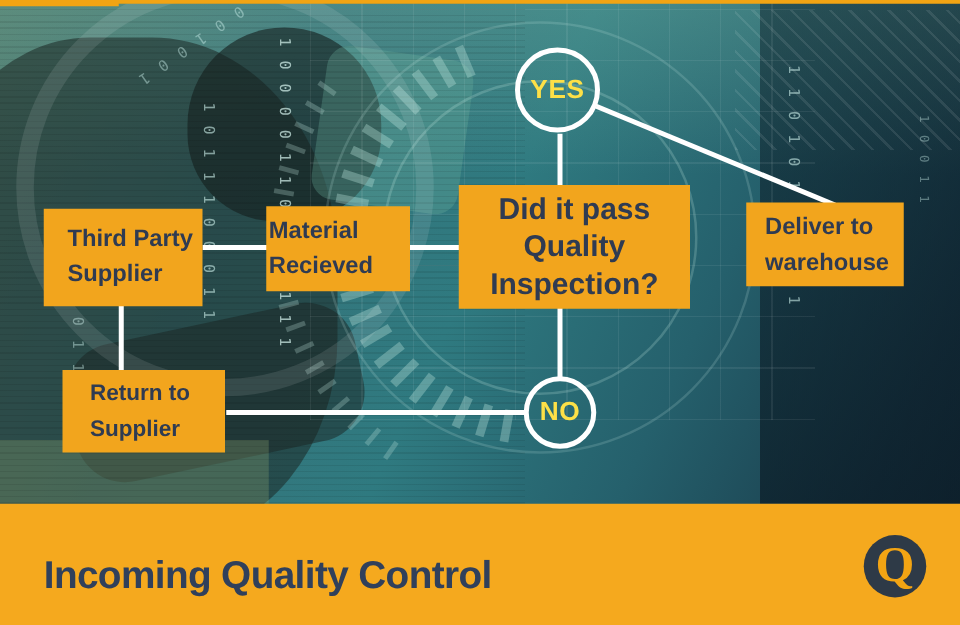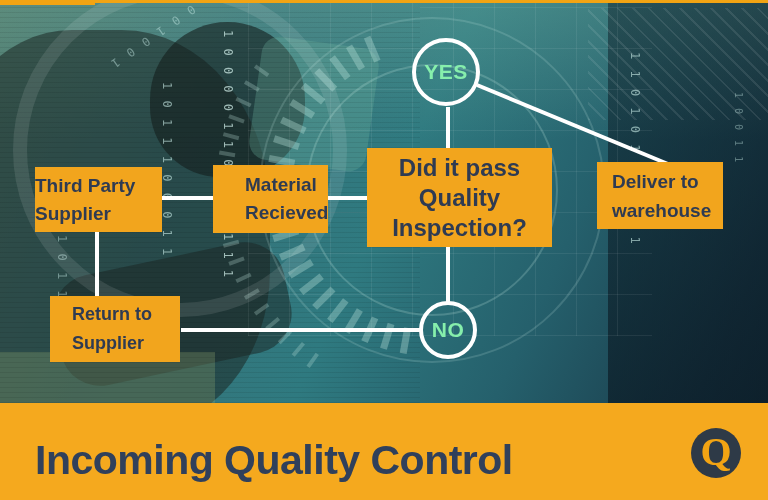--- a/index.html
+++ b/index.html
@@ -39,39 +39,39 @@
   .bin-d{left:55px;top:235px;color:rgba(205,240,235,.45);}
   .bin-e{left:733px;top:92px;font-size:10px;color:rgba(205,240,235,.40);}
   .bin-f{left:190px;top:2px;transform:rotate(55deg);transform-origin:left top;
          color:rgba(205,240,235,.45);}
 
   svg.layer{left:0;top:0;}
 
   
   .node{background:#F2A51D;color:#2F3B52;font-weight:bold;box-sizing:border-box;
         display:flex;flex-direction:column;justify-content:center;}
-  #node-third{left:35px;top:167px;width:127px;height:65px;font-size:19px;line-height:28px;}
-  #node-material{left:213px;top:165px;width:115px;height:68px;padding-left:32px;font-size:19px;line-height:28px;}
+  #node-third{left:35px;top:167px;width:127px;height:78px;padding-left:19px;font-size:19px;line-height:28px;}
+  #node-material{left:213px;top:165px;width:115px;height:68px;padding-left:2px;font-size:19px;line-height:28px;}
   #node-quality{left:367px;top:148px;width:185px;height:99px;align-items:center;text-align:center;
                 font-size:24px;line-height:30px;}
   #node-deliver{left:597px;top:162px;width:126px;height:67px;padding-left:15px;font-size:19px;line-height:29px;}
   #node-return{left:50px;top:296px;width:130px;height:66px;padding-left:22px;font-size:18px;line-height:29px;}
 
   .decision{border:4px solid #fff;border-radius:50%;box-sizing:border-box;
             display:flex;align-items:center;justify-content:center;
-            color:#86efac;font-weight:bold;letter-spacing:.5px;}
+            color:#fde047;font-weight:bold;letter-spacing:.5px;}
   #circle-yes{left:412px;top:38px;width:68px;height:68px;font-size:21px;}
   #circle-no{left:419px;top:301px;width:58px;height:58px;font-size:21px;}
 
   
   .topbar{left:0;top:0;width:768px;height:3px;background:#F2A413;}
   .topbar-left{left:0;top:0;width:95px;height:5px;background:#F2A413;}
   .bottombar{left:0;top:403px;width:768px;height:97px;background:#F5A91E;
              display:flex;align-items:center;}
-  .title{margin-left:35px;font-size:41px;font-weight:bold;color:#30405B;letter-spacing:-.5px;margin-top:17px;}
+  .title{margin-left:35px;font-size:31px;font-weight:bold;color:#30405B;letter-spacing:-.5px;margin-top:17px;}
   .logo{position:absolute;right:27px;top:25px;width:50px;height:50px;background:#2E3A47;
         border-radius:50%;display:flex;align-items:center;justify-content:center;}
   .logo-q{font-family:"Liberation Serif",serif;font-weight:bold;font-size:40px;
           color:#F2A413;line-height:1;margin-top:-3px;}
 </style>
 </head>
 <body>
 
 <div class="slide">
 

